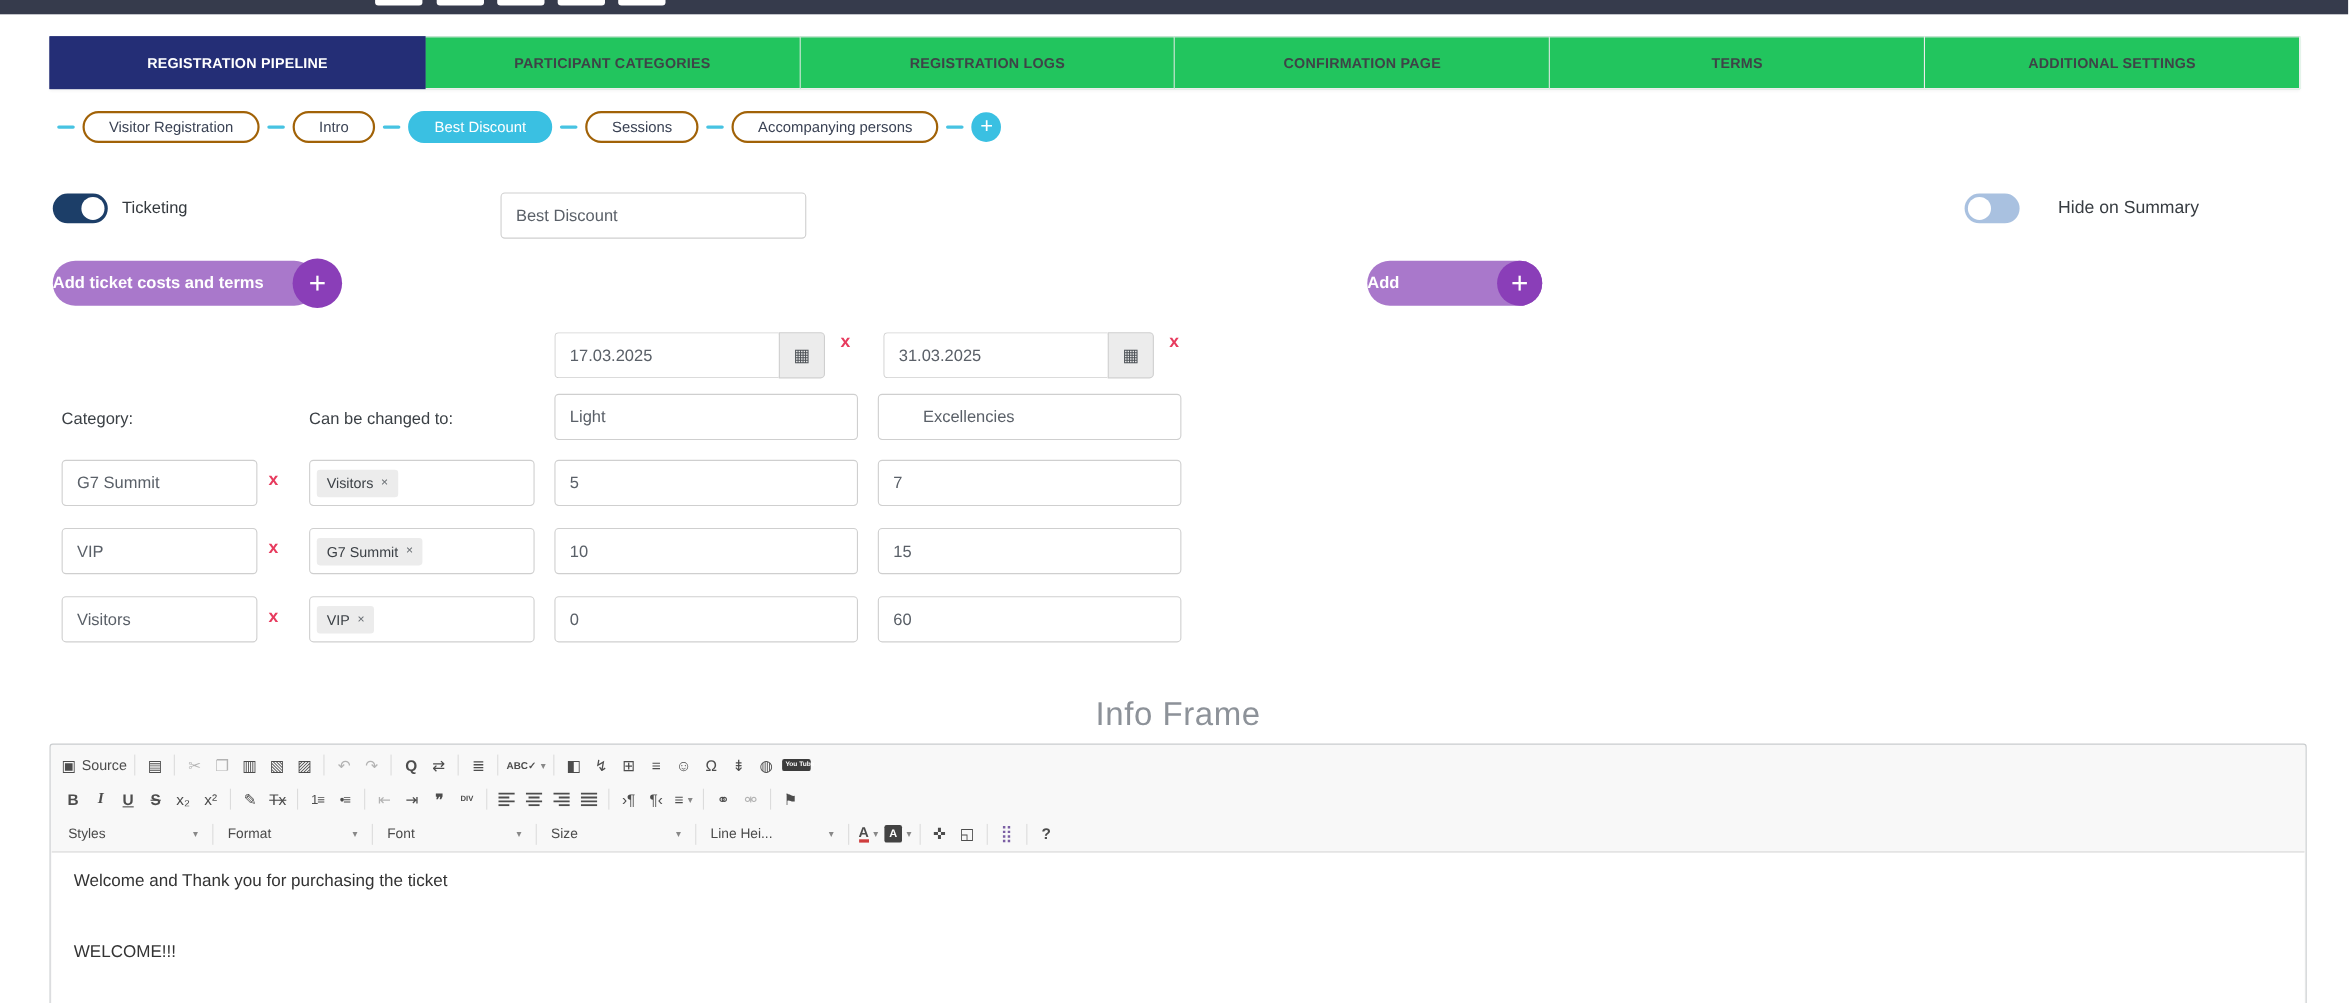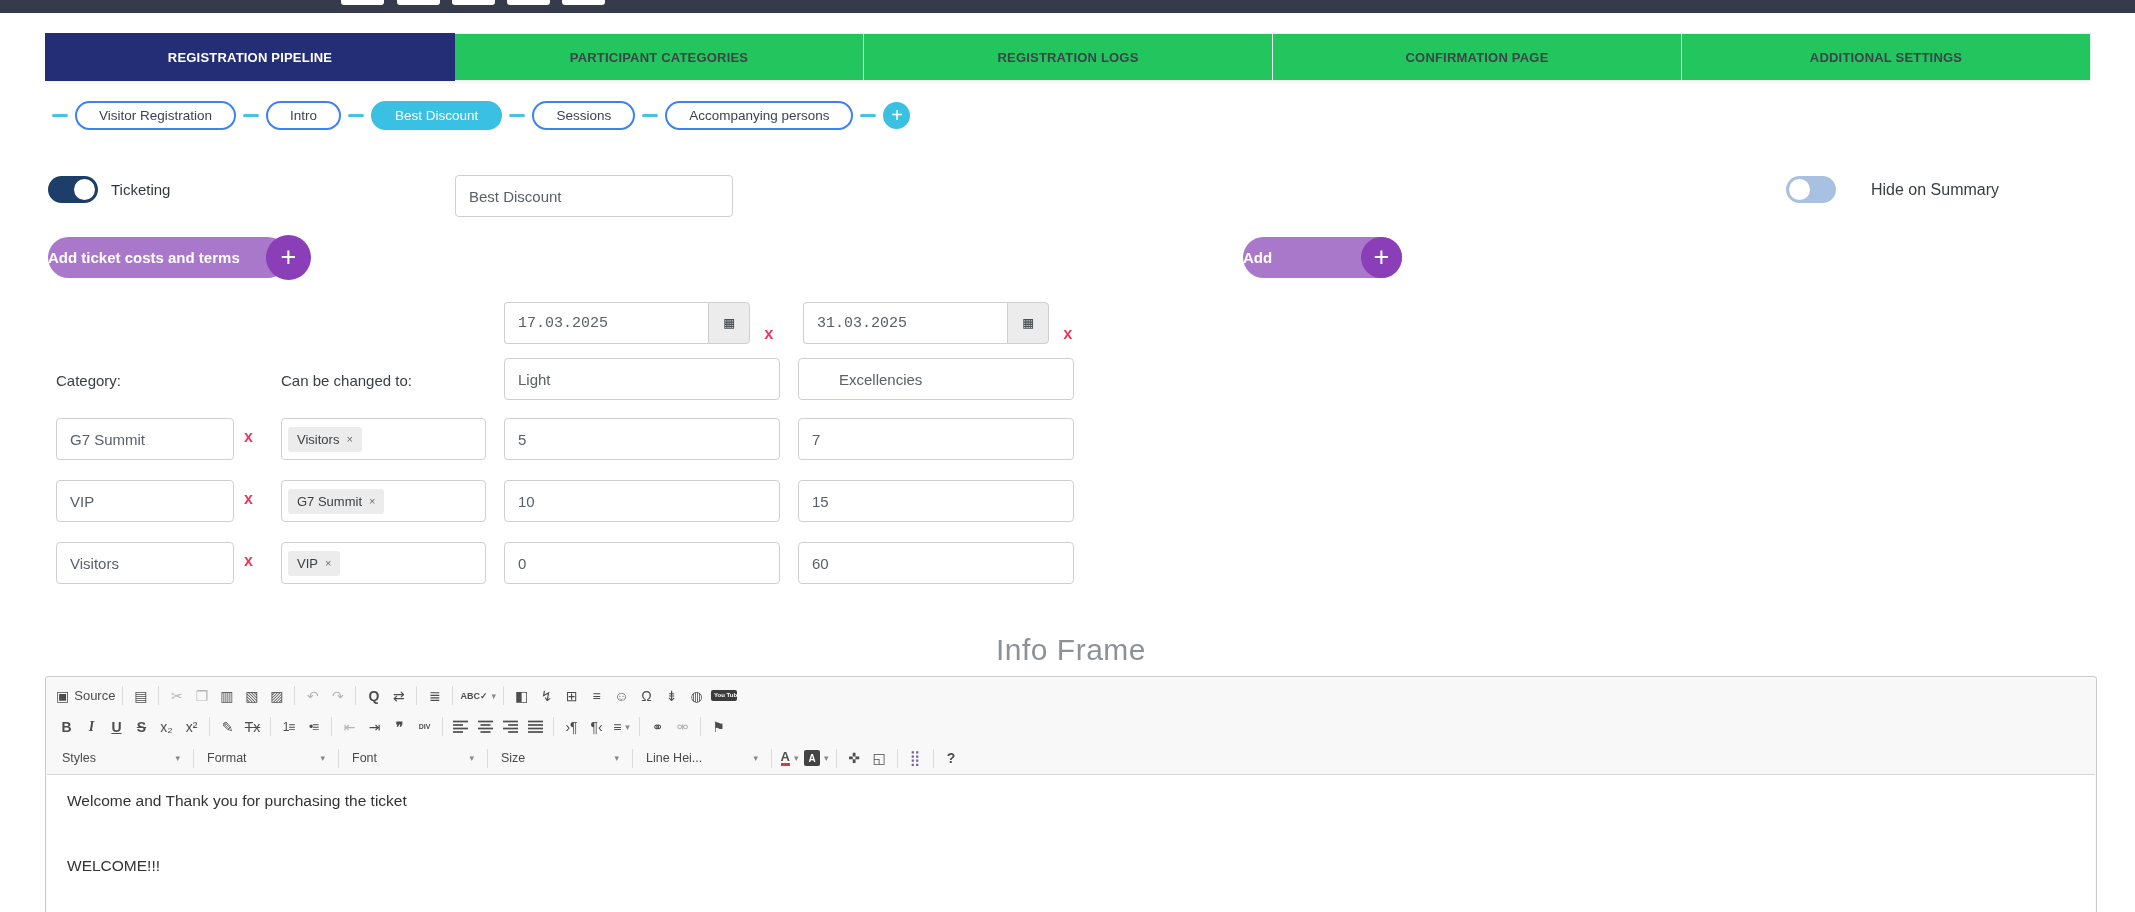--- a/index.html
+++ b/index.html
@@ -11,21 +11,21 @@
 
   
   #tabs{position:absolute;left:45px;top:33px;width:2046px;height:48px;display:flex;box-shadow:0 2px 3px rgba(0,0,0,.05);}
   .tab{flex:1;display:flex;align-items:center;justify-content:center;background:#22c55e;border:1px solid #ececec;border-left:none;font-size:13px;font-weight:bold;color:#3e4347;letter-spacing:.2px;cursor:pointer;box-sizing:border-box;}
   .tab:first-child{border-left:1px solid #ececec;}
   .tab.active{background:#242e76;border-color:#242e76;color:#fff;}
 
   
   #pipeline{position:absolute;left:45px;top:100px;height:30px;display:flex;align-items:center;}
   .dash{width:16px;height:3px;background:#47c3e2;border-radius:2px;margin:0 7px;flex:none;}
-  .pill{height:29px;display:flex;align-items:center;padding:0 22px;border:2px solid #3b82f6;border-radius:15px;background:#fff;font-size:13.5px;color:#3a4254;box-sizing:border-box;cursor:pointer;white-space:nowrap;}
+  .pill{height:29px;display:flex;align-items:center;padding:0 22px;border:2px solid #a16207;border-radius:15px;background:#fff;font-size:13.5px;color:#3a4254;box-sizing:border-box;cursor:pointer;white-space:nowrap;}
   .pill.active{background:#3ac0e2;border-color:#3ac0e2;color:#fff;}
   .plus-circle{width:27px;height:27px;border-radius:50%;background:#3ac0e2;color:#fff;display:flex;align-items:center;justify-content:center;font-size:20px;cursor:pointer;flex:none;}
 
   
   .toggle{width:50px;height:27px;border-radius:14px;position:relative;cursor:pointer;flex:none;}
   .toggle.on{background:#1c3e68;}
   .toggle.off{background:#a9c1e0;}
   .knob{position:absolute;top:3px;width:21px;height:21px;border-radius:50%;background:#fff;}
   .toggle.on .knob{right:3px;}
   .toggle.off .knob{left:3px;}
@@ -42,21 +42,21 @@
   .pbtn{position:absolute;height:41px;background:#a978cb;border-radius:21px;color:#fff;font-weight:bold;font-size:15px;display:flex;align-items:center;cursor:pointer;}
   #btn-costs{left:48px;top:237px;width:240px;}
   #btn-costs .pbtn-label{flex:1;text-align:left;}
   #btn-costs .pcirc{position:absolute;right:-23px;top:-2px;width:45px;height:45px;}
   #btn-add{left:1243px;top:237px;width:159px;}
   #btn-add .pbtn-label{flex:1;text-align:left;padding-right:41px;}
   #btn-add .pcirc{position:absolute;right:0;top:0;width:41px;height:41px;}
   .pcirc{border-radius:50%;background:#8a3eb8;color:#fff;display:flex;align-items:center;justify-content:center;font-size:27px;font-weight:normal;}
 
   
-  .dategrp{position:absolute;display:flex;align-items:flex-end;font-family:Liberation Mono, monospace;}
+  .dategrp{position:absolute;display:flex;align-items:flex-start;}
   #date1{left:504px;top:302px;}
   #date2{left:803px;top:302px;}
   .dateinput{width:204px;height:42px;border:1px solid #cfcfcf;border-right:none;border-radius:4px 0 0 4px;display:flex;align-items:center;padding:0 13px;font-size:15px;color:#5a6068;background:#fff;box-sizing:border-box;}
   .calbtn{width:42px;height:42px;background:#ececec;border:1px solid #cfcfcf;border-radius:0 4px 4px 0;display:flex;align-items:center;justify-content:center;box-sizing:border-box;cursor:pointer;font-size:16px;color:#4c5156;}
   .removex{margin-left:14px;color:#e73b5e;font-weight:bold;font-size:16px;cursor:pointer;}
 
   
   .tbl-label{position:absolute;font-size:15px;color:#3b4045;}
   #lbl-category{left:56px;top:372px;}
   #lbl-change{left:281px;top:372px;}
@@ -112,20 +112,21 @@
     <div class="thumb" style="left:452px"></div>
     <div class="thumb" style="left:507px"></div>
     <div class="thumb" style="left:562px"></div>
   </div>
 
   <div id="tabs">
     <div class="tab active">REGISTRATION PIPELINE</div>
     <div class="tab">PARTICIPANT CATEGORIES</div>
     <div class="tab">REGISTRATION LOGS</div>
     <div class="tab">CONFIRMATION PAGE</div>
+    <div class="tab">TERMS</div>
     <div class="tab">ADDITIONAL SETTINGS</div>
   </div>
 
   <div id="pipeline">
     <span class="dash"></span>
     <span class="pill">Visitor Registration</span>
     <span class="dash"></span>
     <span class="pill">Intro</span>
     <span class="dash"></span>
     <span class="pill active">Best Discount</span>

